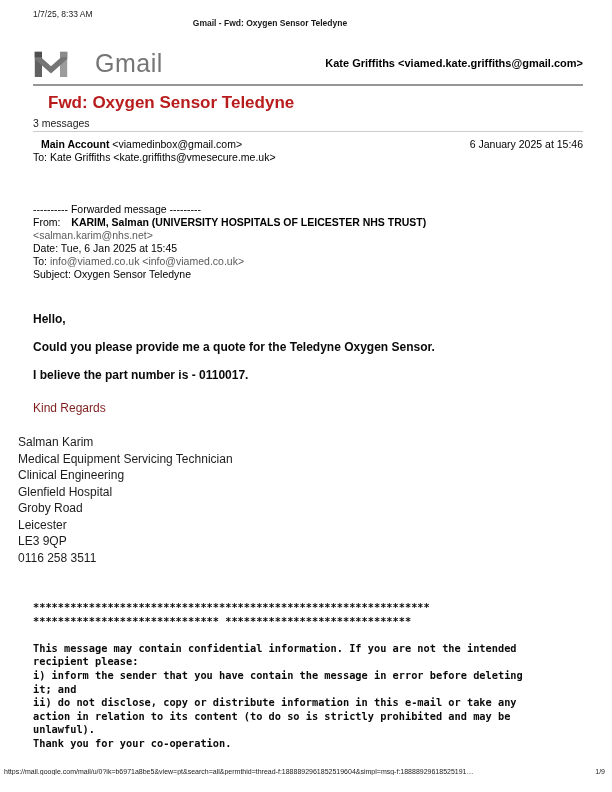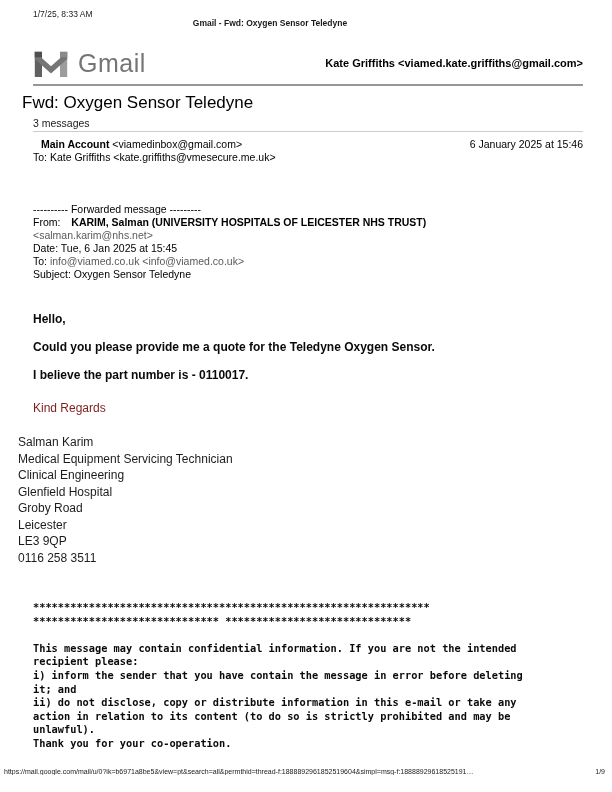--- a/index.html
+++ b/index.html
@@ -7,28 +7,28 @@
         font-family:"Liberation Sans",sans-serif;color:#000;}
 
   
   .print-header{position:absolute;top:9px;left:0;width:612px;height:12px;font-size:8.5px;color:#1a1a1a;}
   .print-datetime{position:absolute;left:33px;top:0;}
   .print-title{position:absolute;left:0;width:540px;text-align:center;top:0;font-weight:bold;margin-top:9px;}
 
   
   .gmail-bar{position:absolute;top:47px;left:33px;right:29px;height:32px;
              display:flex;align-items:center;justify-content:space-between;}
-  .logo-wrap{display:flex;align-items:center;gap:9px;}
+  .logo-wrap{display:flex;align-items:center;gap:26px;}
   .logo-text{font-size:25px;color:#757575;letter-spacing:.5px;}
   .account-line{font-size:11px;font-weight:bold;color:#000;}
 
   .rule-thick{position:absolute;top:84px;left:33px;right:29px;height:2px;background:#969696;}
   .rule-thin{position:absolute;top:131px;left:33px;right:29px;height:1px;background:#cccccc;}
 
-  .subject{position:absolute;top:93px;left:22px;font-size:17px;font-weight:normal;color:#000000;}
+  .subject{position:absolute;top:93px;left:48px;font-size:17px;font-weight:bold;color:#b91c1c;}
   .msg-count{position:absolute;top:117px;left:33px;font-size:10.5px;color:#1a1a1a;}
 
   .meta{position:absolute;top:138px;left:33px;right:29px;font-size:10.5px;line-height:13px;}
   .meta-row{display:flex;justify-content:space-between;}
   .bold{font-weight:bold;padding-left:8px;}
 
   .fwd{position:absolute;top:203px;left:33px;right:46px;font-size:10.5px;line-height:13px;}
   .link{color:#5a5a5a;text-decoration:none;}
 
   .mailbody{font-size:12px;color:#0a0a0a;}

